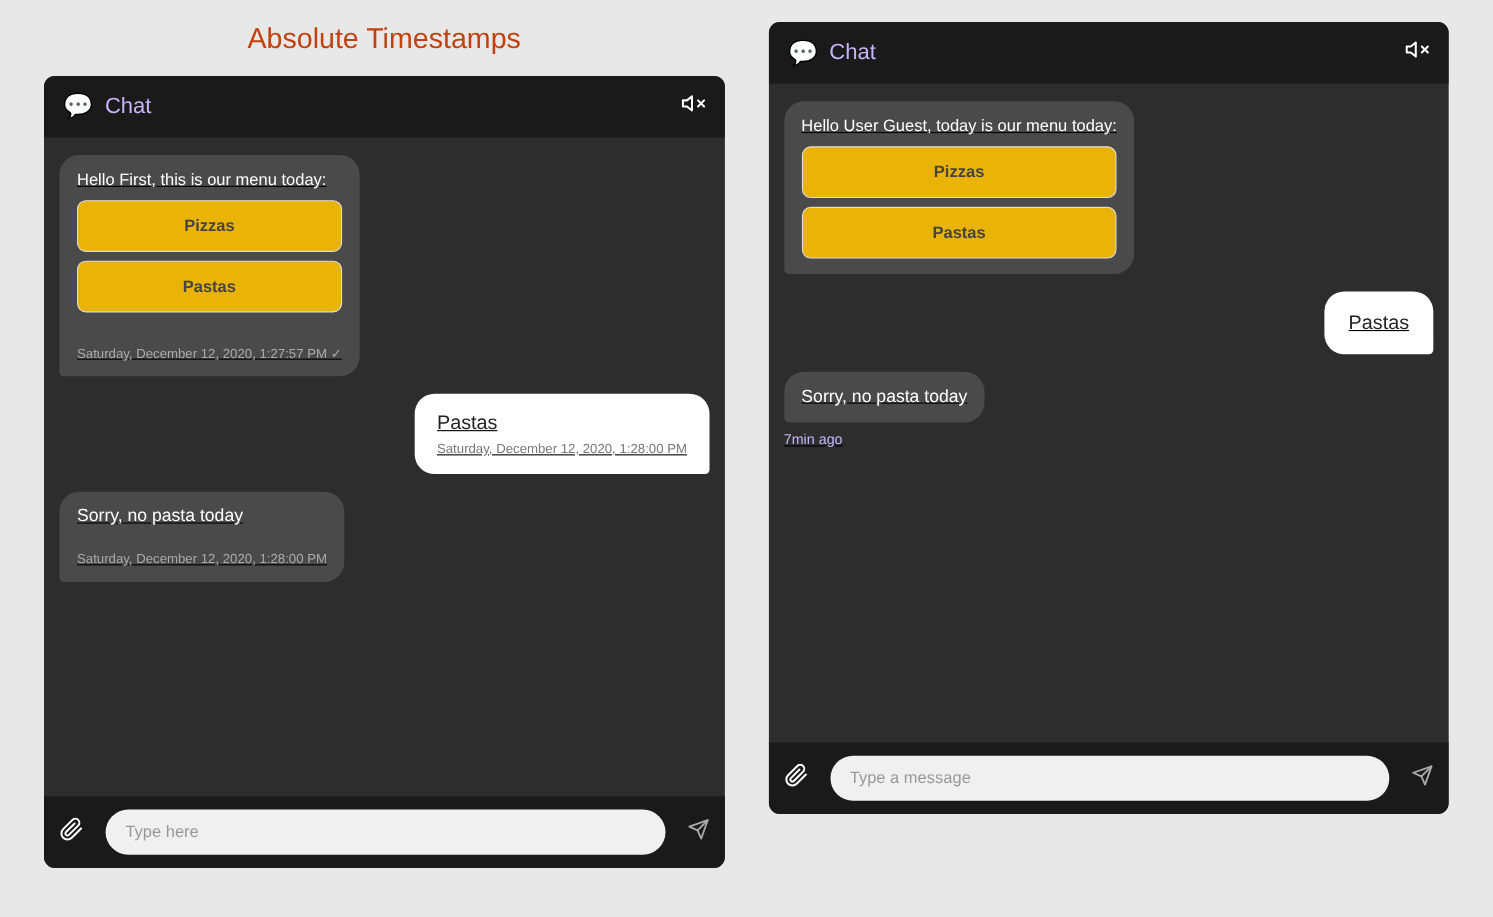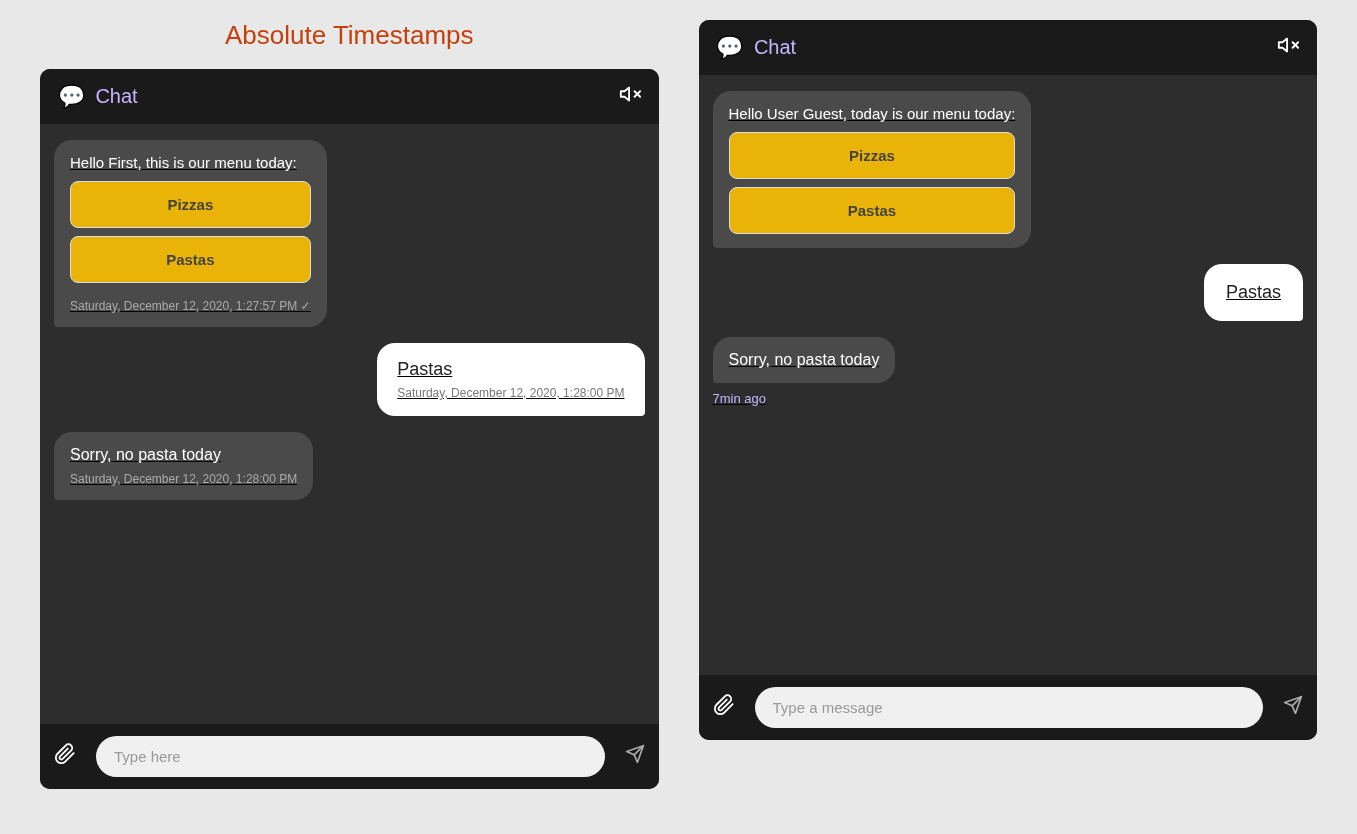--- a/index.html
+++ b/index.html
@@ -113,21 +113,21 @@
       margin-bottom: 8px;
       cursor: pointer;
       width: 100%;
     }
     .menu-button:last-child {
       margin-bottom: 0;
     }
     .timestamp {
       color: #aaa;
       font-size: 12px;
-      margin-top: 8px;
+      margin-top: 22px;
     }
     
     .user-bubble {
       background: #ffffff;
       border-radius: 18px 18px 4px 18px;
       padding: 16px 20px;
       max-width: 75%;
       align-self: flex-end;
     }
     .user-bubble-text {

